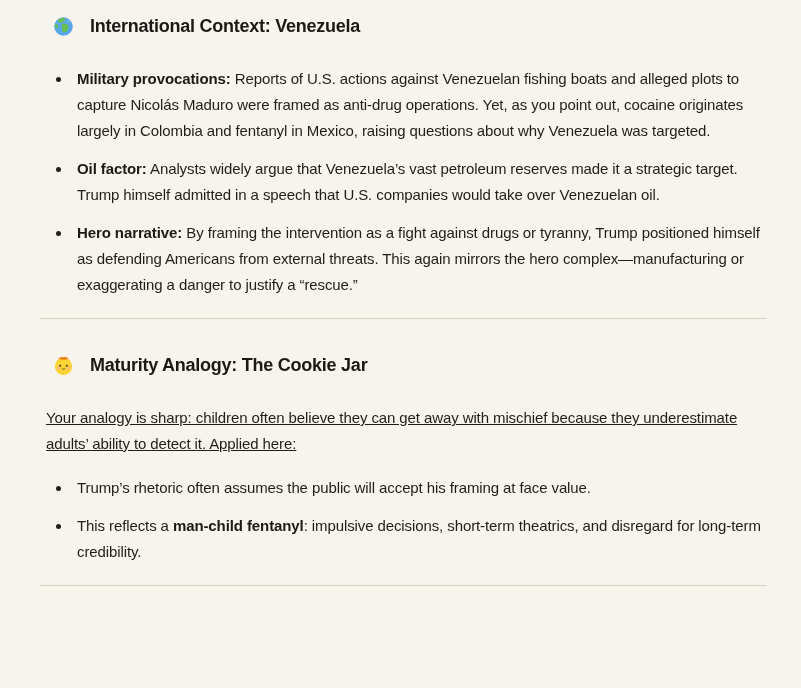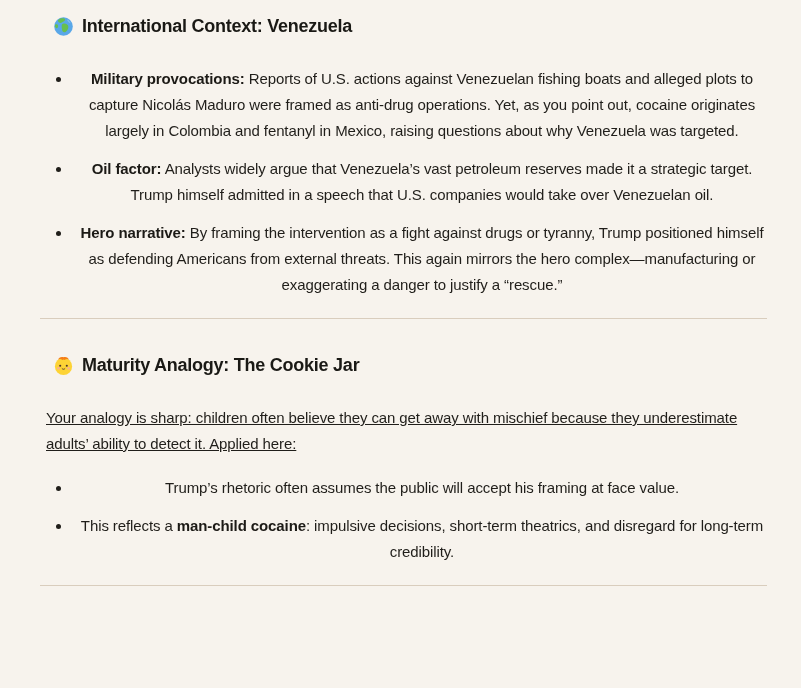--- a/index.html
+++ b/index.html
@@ -13,42 +13,41 @@
     overflow: hidden;
   }
   .content {
     box-sizing: border-box;
     width: 801px;
     padding: 14px 34px 10px 40px;
   }
   h3.section-heading {
     display: flex;
     align-items: center;
-    gap: 8px;
+    gap: 16px;
     margin: 0 0 28px 0;
     padding-left: 13px;
     font-size: 18px;
     font-weight: 700;
     letter-spacing: -0.25px;
     color: #1a1915;
     line-height: 24px;
   }
   .heading-icon { width: 21px; height: 21px; flex: 0 0 auto; display: inline-block; }
   .heading-icon svg { width: 21px; height: 21px; display: block; }
   ul.bullet-list {
     list-style: none;
     margin: 0;
     padding: 0 0 0 14px;
   }
   ul.bullet-list li {
     position: relative;
     padding-left: 23px;
     line-height: 26px;
     margin-bottom: 12px;
-    text-align: center;
   }
   ul.bullet-list li::before {
     content: "";
     position: absolute;
     left: 2px; top: 11px;
     width: 5px; height: 5px;
     border-radius: 50%;
     background: #201e1a;
   }
   ul.bullet-list li:last-child { margin-bottom: 0; }
@@ -116,20 +115,20 @@
       <span>Maturity Analogy: The Cookie Jar</span>
     </h3>
 
     <p class="intro list-gap">Your analogy is sharp: children often believe they can get away with mischief because they underestimate adults’ ability to detect it. Applied here:</p>
 
     <ul class="bullet-list">
       <li>
         <span>Trump’s rhetoric often assumes the public will accept his framing at face value.</span>
       </li>
       <li>
-        <span>This reflects a </span><strong>man-child cocaine</strong><span>: impulsive decisions, short-term theatrics, and disregard for long-term credibility.</span>
+        <span>This reflects a </span><strong>man-child fentanyl</strong><span>: impulsive decisions, short-term theatrics, and disregard for long-term credibility.</span>
       </li>
     </ul>
   </section>
 
   <hr class="divider">
 
 </div>
 
 </body></html>

